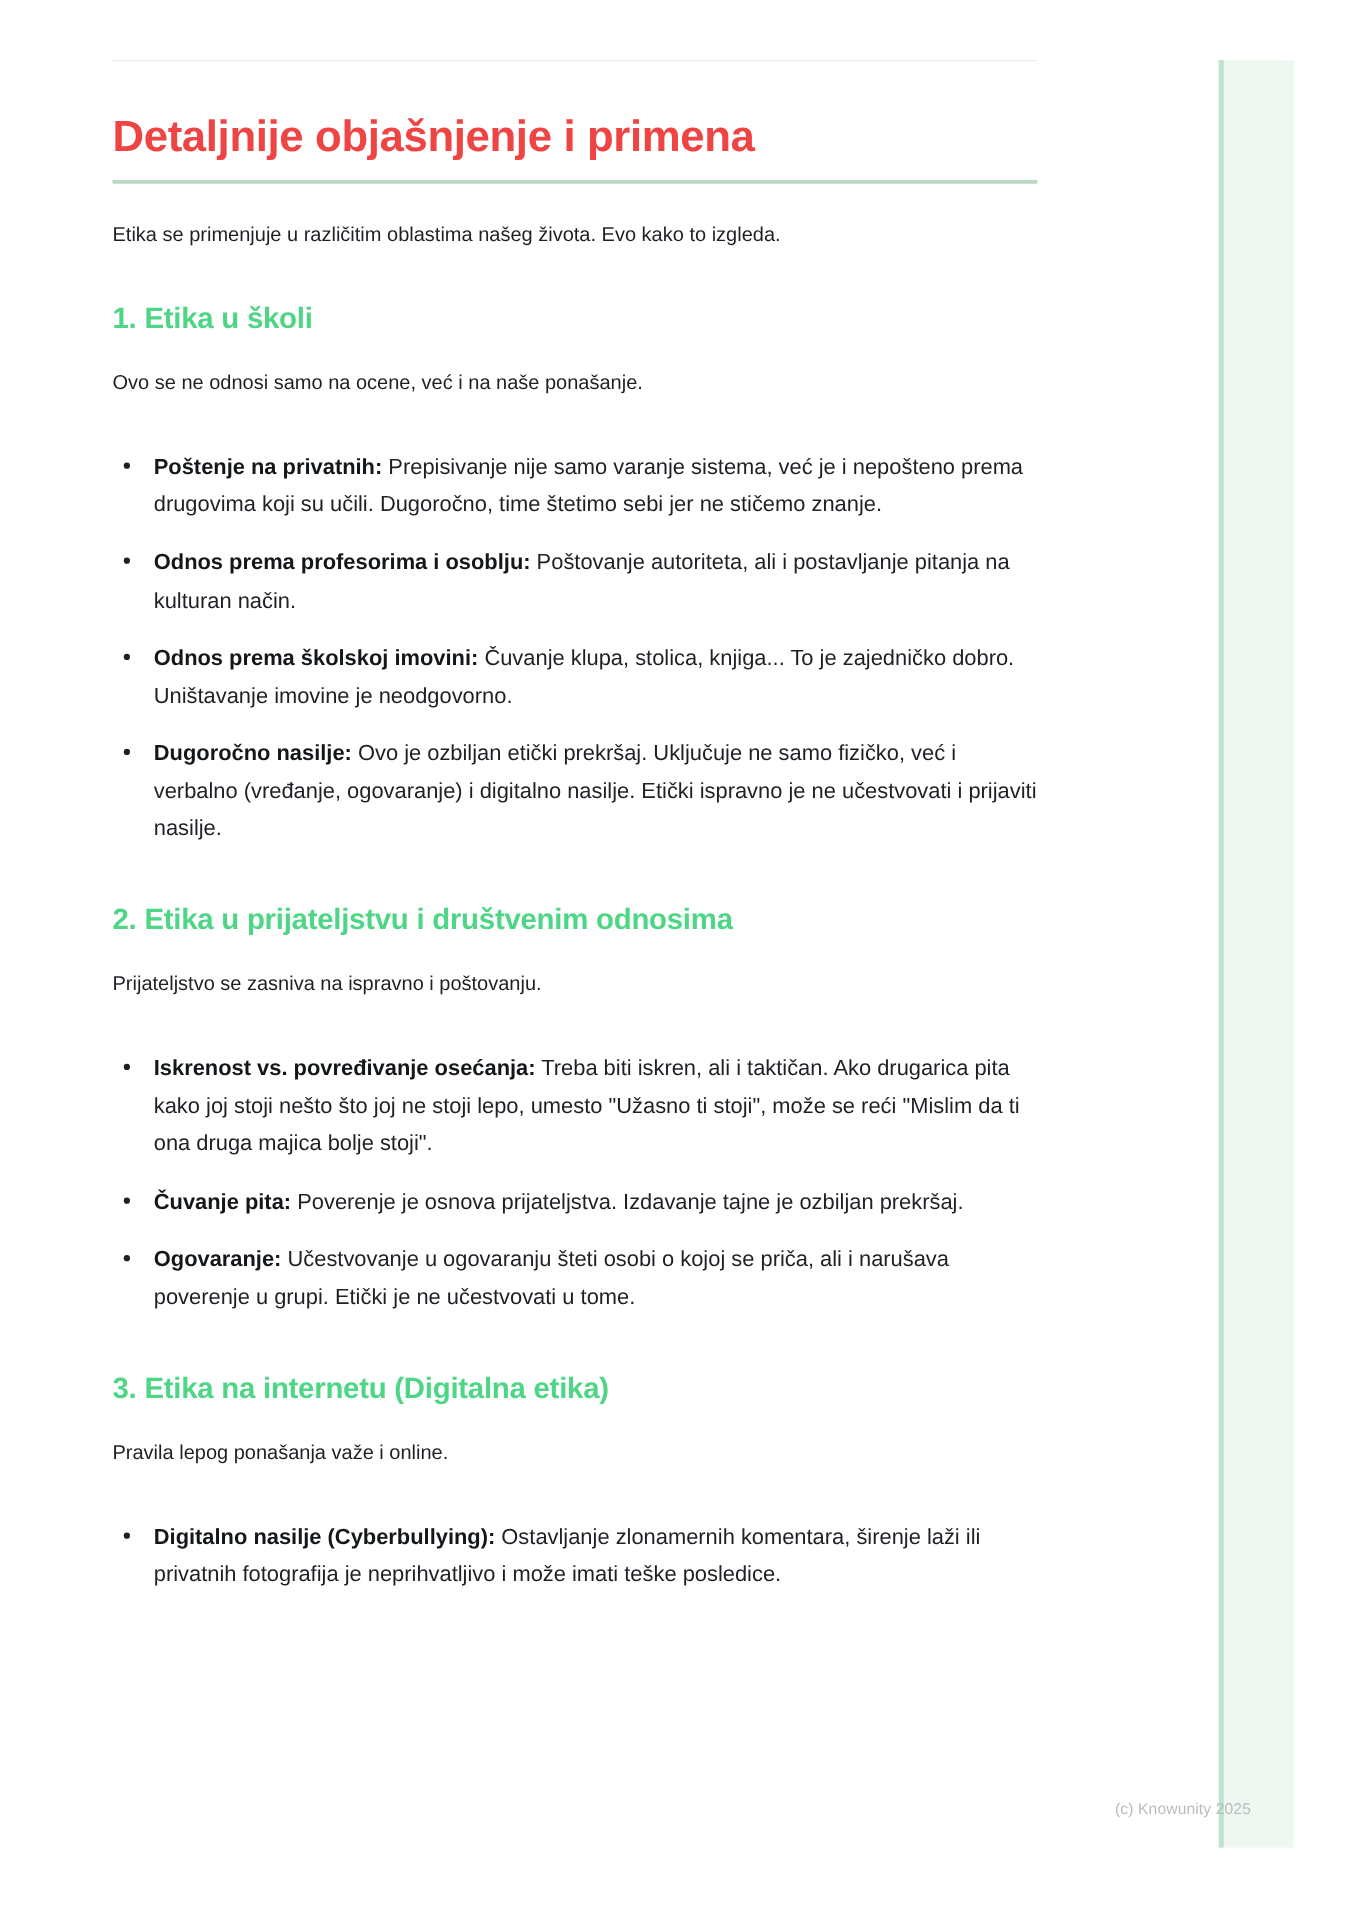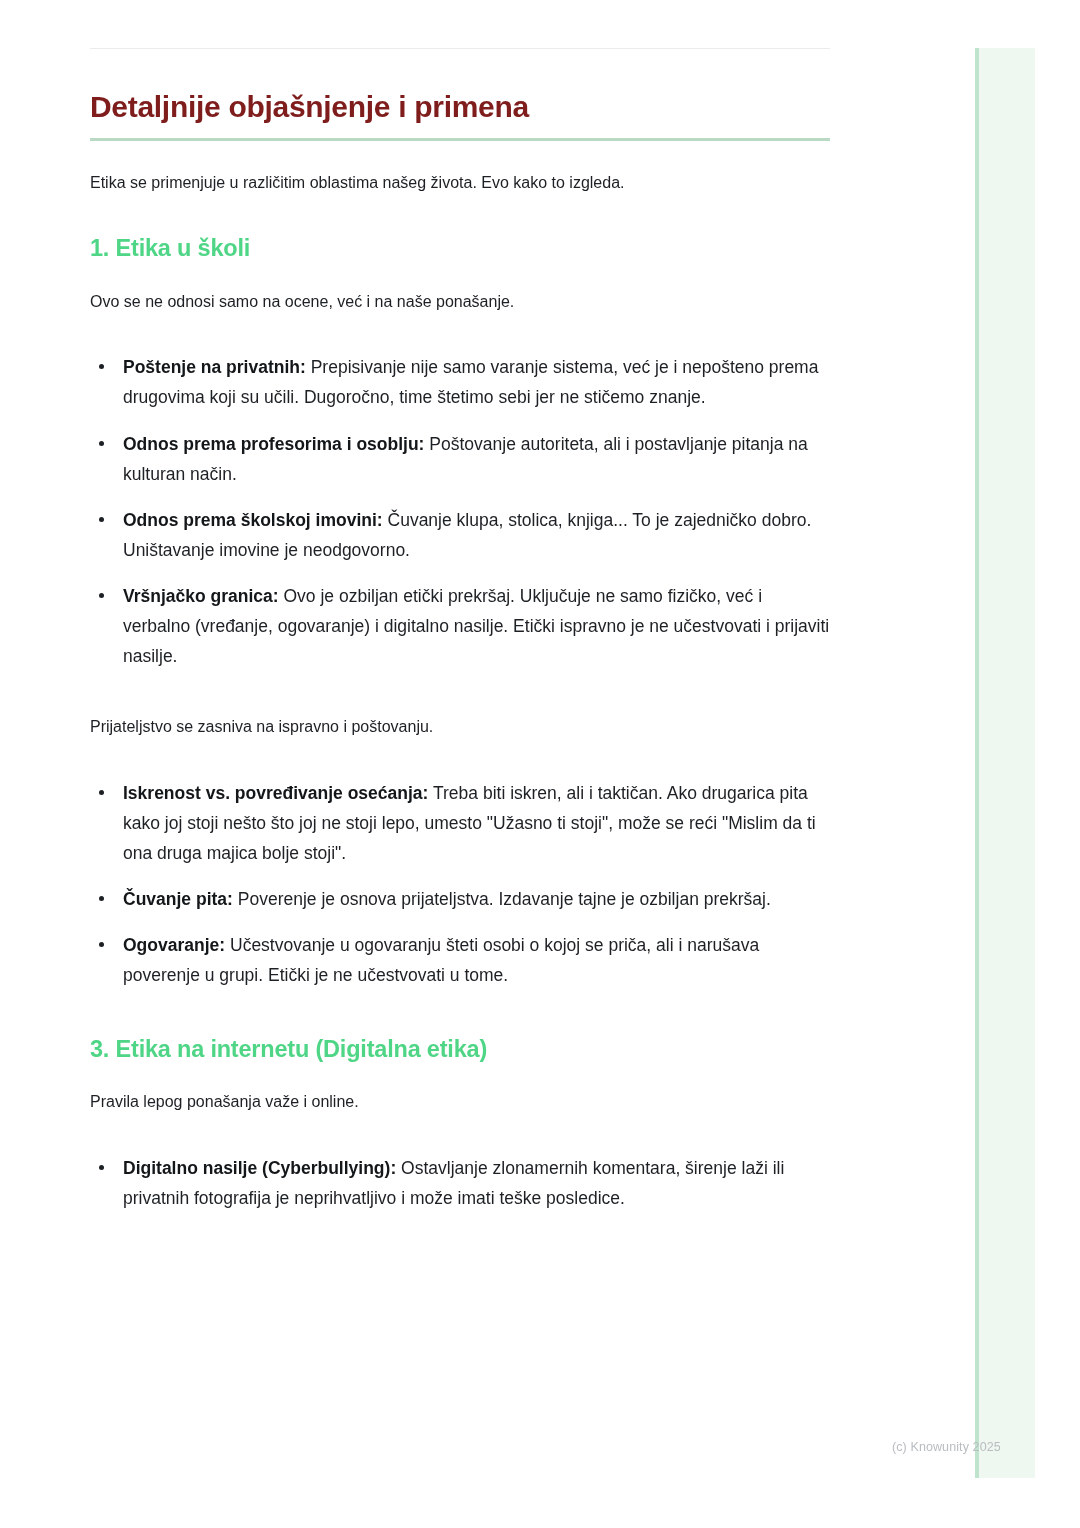--- a/index.html
+++ b/index.html
@@ -33,23 +33,23 @@
   }
 
   #top-divider {
     height: 1px;
     background: #ececee;
     width: 740px;
     margin: 0 0 40px 0;
   }
 
   #doc-title {
-    font-size: 30px;
+    font-size: 35px;
     font-weight: bold;
-    color: #7f1d1d;
+    color: #ef4444;
     letter-spacing: -0.3px;
     margin: 0 0 14px 0;
     line-height: 1.18;
   }
 
   #title-rule {
     height: 3px;
     background: #b9d9c4;
     width: 740px;
     margin: 0 0 30px 0;
@@ -139,26 +139,27 @@
       <li>
         <span class="dot"></span>
         <b class="term">Odnos prema profesorima i osoblju:</b><span> Poštovanje autoriteta, ali i postavljanje pitanja na kulturan način.</span>
       </li>
       <li>
         <span class="dot"></span>
         <b class="term">Odnos prema školskoj imovini:</b><span> Čuvanje klupa, stolica, knjiga... To je zajedničko dobro. Uništavanje imovine je neodgovorno.</span>
       </li>
       <li>
         <span class="dot"></span>
-        <b class="term">Vršnjačko granica:</b><span> Ovo je ozbiljan etički prekršaj. Uključuje ne samo fizičko, već i verbalno (vređanje, ogovaranje) i digitalno nasilje. Etički ispravno je ne učestvovati i prijaviti nasilje.</span>
+        <b class="term">Dugoročno nasilje:</b><span> Ovo je ozbiljan etički prekršaj. Uključuje ne samo fizičko, već i verbalno (vređanje, ogovaranje) i digitalno nasilje. Etički ispravno je ne učestvovati i prijaviti nasilje.</span>
       </li>
     </ul>
   </div>
 
   <div>
+    <h2 class="section-heading">2. Etika u prijateljstvu i društvenim odnosima</h2>
     <p class="lead">Prijateljstvo se zasniva na ispravno i poštovanju.</p>
     <ul class="bullets">
       <li>
         <span class="dot"></span>
         <b class="term">Iskrenost vs. povređivanje osećanja:</b><span> Treba biti iskren, ali i taktičan. Ako drugarica pita kako joj stoji nešto što joj ne stoji lepo, umesto "Užasno ti stoji", može se reći "Mislim da ti ona druga majica bolje stoji".</span>
       </li>
       <li>
         <span class="dot"></span>
         <b class="term">Čuvanje pita:</b><span> Poverenje je osnova prijateljstva. Izdavanje tajne je ozbiljan prekršaj.</span>
       </li>

